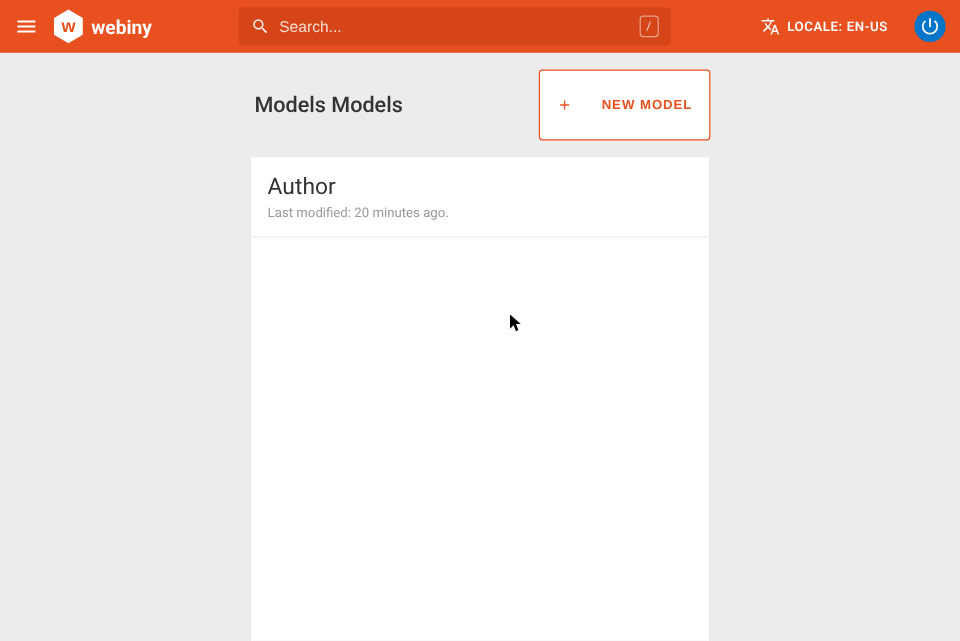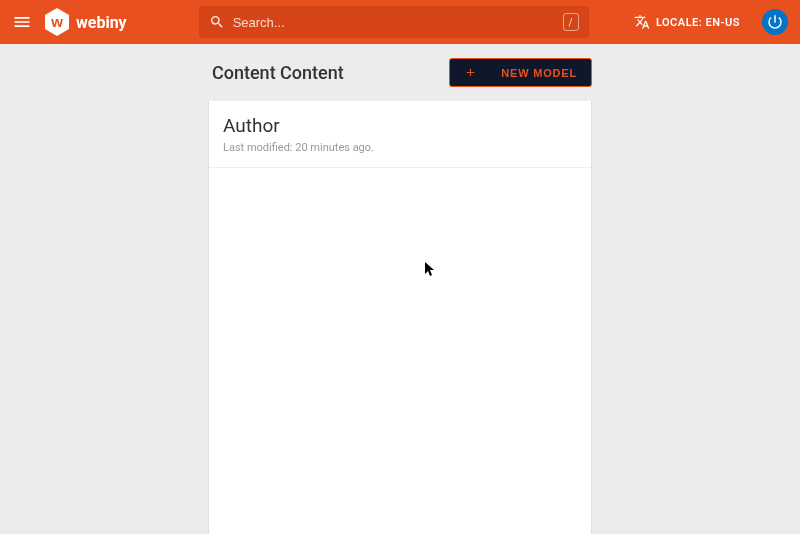--- a/index.html
+++ b/index.html
@@ -47,21 +47,21 @@
       font-weight: 700;
     }
     .search-bar {
       background: #d64518;
       border-radius: 4px;
       height: 32px;
       display: flex;
       align-items: center;
       padding: 0 10px;
       margin-left: 60px;
-      width: 390px;
+      width: 360px;
       position: relative;
     }
     .search-bar input {
       background: transparent;
       border: none;
       outline: none;
       color: white;
       font-size: 13px;
       flex: 1;
       margin-left: 8px;
@@ -129,22 +129,22 @@
     }
     .page-title {
       font-size: 18px;
       font-weight: 500;
       color: #333;
       padding-left: 4px;
     }
     .new-btn {
       border: 1px solid #e8501f;
       color: #e8501f;
-      background: #0f172a;
-      padding: 7px 14px;
+      background: #ffffff;
+      padding: 22px 14px;
       border-radius: 3px;
       font-size: 11px;
       font-weight: 600;
       letter-spacing: 0.8px;
       cursor: pointer;
       display: flex;
       align-items: center;
       gap: 24px;
     }
     .search-row {
@@ -225,21 +225,21 @@
   <div class="avatar">
     <svg width="18" height="18" viewBox="0 0 24 24" fill="white">
         <path d="M13 3h-2v10h2V3zm4.83 2.17l-1.42 1.42A6.92 6.92 0 0 1 19 12c0 3.87-3.13 7-7 7s-7-3.13-7-7c0-2.13.96-4.02 2.58-5.42L6.17 5.17A8.932 8.932 0 0 0 3 12a9 9 0 0 0 18 0c0-2.74-1.23-5.18-3.17-6.83z"></path>
       </svg>
   </div>
 </div>
 
 <div class="main">
   <div class="panel-wrap">
     <div class="content-header">
-      <div class="page-title">Content Content</div>
+      <div class="page-title">Models Models</div>
       <button class="new-btn">
         <svg width="13" height="13" viewBox="0 0 24 24" fill="#e8501f">
             <path d="M19 13h-6v6h-2v-6H5v-2h6V5h2v6h6v2z"></path>
           </svg>
         <span>NEW MODEL</span>
       </button>
     </div>
     <div class="panel">
       <div class="list-item">
         <div class="item-title">Author</div>

